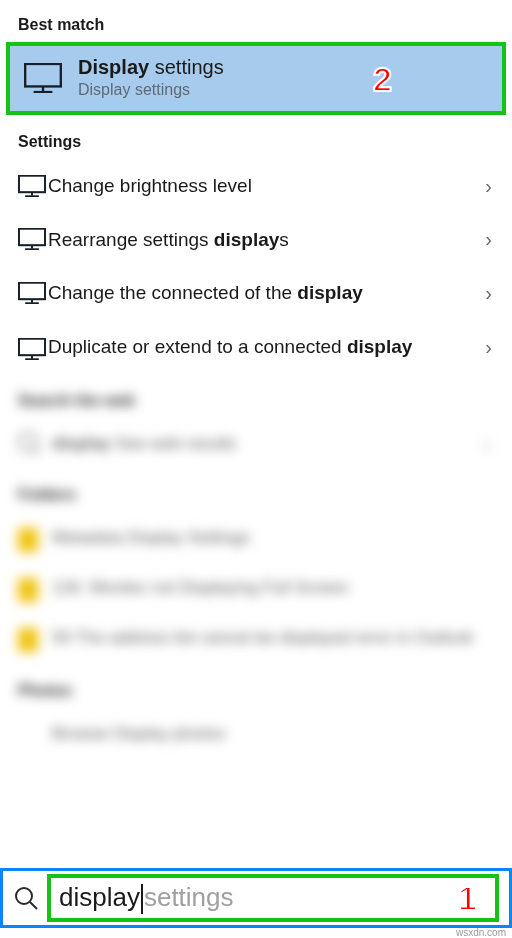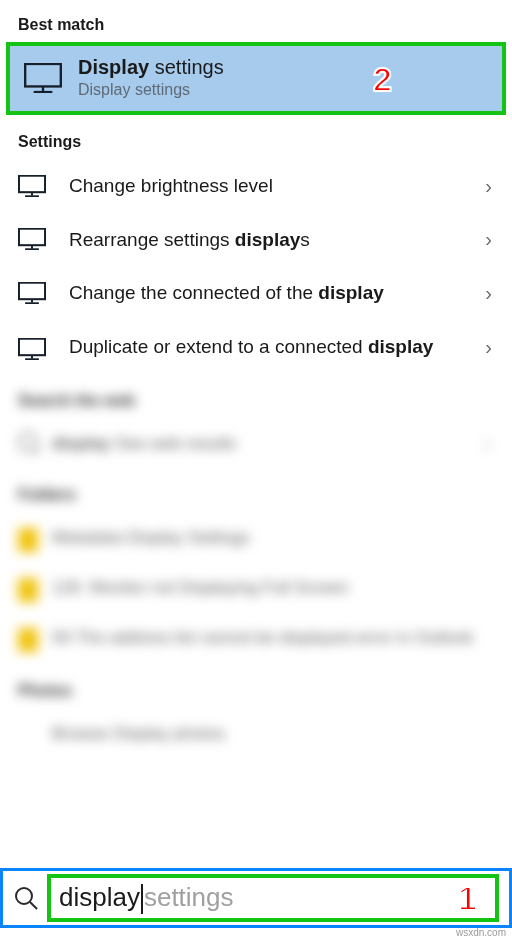--- a/index.html
+++ b/index.html
@@ -50,21 +50,21 @@
       -webkit-text-stroke: 2px #fff;
       text-shadow: 0 0 2px #fff, 0 0 2px #fff;
       font-family: Arial, sans-serif;
     }
     .marker.m2 { right: 110px; top: 50%; transform: translateY(-50%); }
     .settings-list { padding: 0 6px; }
     .settings-item {
       display: flex;
       align-items: center;
       padding: 14px 12px;
-      gap: 23px;
+      gap: 2px;
       position: relative;
     }
     .settings-item .monitor-icon {
       width: 28px;
       height: 22px;
       flex-shrink: 0;
     }
     .settings-item .label {
       font-size: 19px;
       color: #1a1a1a;

